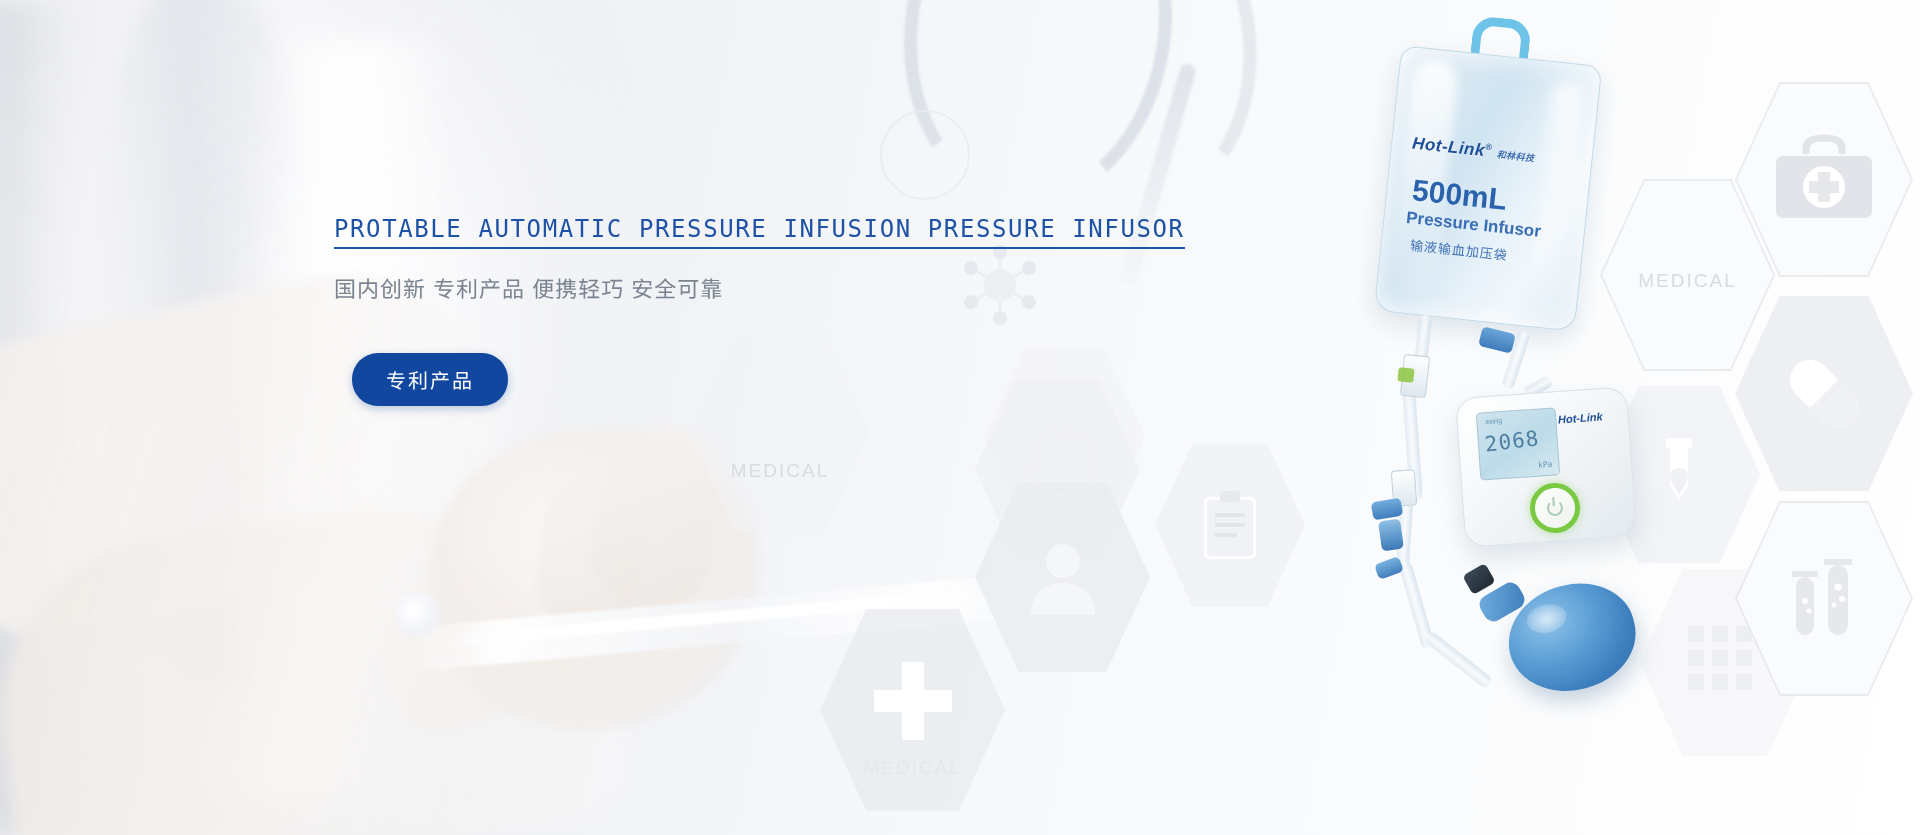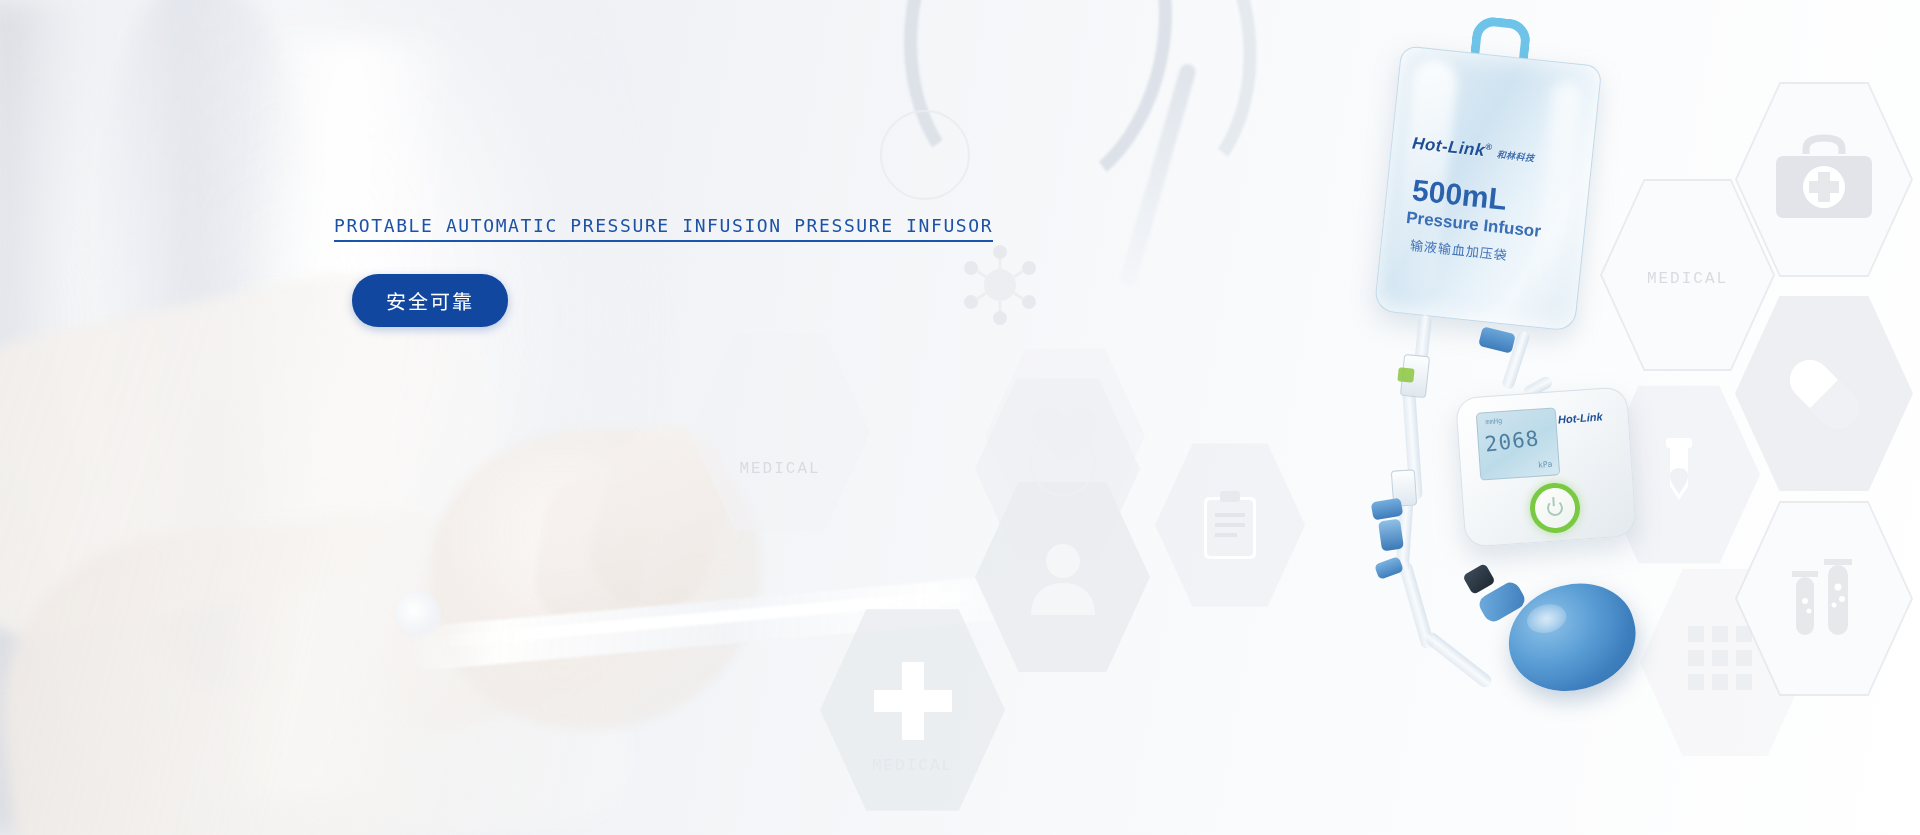--- a/index.html
+++ b/index.html
@@ -205,23 +205,23 @@
     display:flex;
     align-items:center;
     justify-content:center;
     z-index: 2;
   }
   .hex-label {
     position:absolute;
     width: 100%;
     text-align:center;
     color: rgba(214,217,223,0.95);
-    font-size: 16px;
+    font-size: 19px;
     letter-spacing: 2px;
-    font-family: Liberation Mono, monospace;
+    font-family: Liberation Sans, sans-serif;
     z-index: 3;
   }
 
   
   .ring {
     position:absolute;
     border-radius:50%;
     border: 2px solid rgba(230,232,238,0.9);
   }
 
@@ -462,21 +462,21 @@
     text-shadow: 0 1px 2px rgba(255,255,255,0.55);
     font-family: "Liberation Sans", "DejaVu Sans", sans-serif;
   }
   .subhead-wrap {
     margin-top: 10px;
     border-bottom: 2px solid #1a55ad;
     display: inline-block;
     padding-bottom: 4px;
   }
   .subhead {
-    font-size: 18px;
+    font-size: 24px;
     color: #1d52a6;
     letter-spacing: 1.6px;
     white-space: nowrap;
     font-family: "DejaVu Sans Mono", "Liberation Mono", monospace;
     font-weight: 500;
   }
   .tagline {
     margin-top: 22px;
     font-size: 22px;
     color: #7a8390;
@@ -725,17 +725,18 @@
     <div class="bulb-neck"></div>
     <div class="bulb">
       <div class="bulb-hl"></div>
     </div>
   </div>
 
   <div class="text-block">
     <div class="subhead-wrap">
       <div class="subhead">PROTABLE AUTOMATIC PRESSURE INFUSION PRESSURE INFUSOR</div>
     </div>
+    <div class="tagline">国内创新 专利产品 便携轻巧 安全可靠</div>
     <br>
-    <button class="cta">安全可靠</button>
+    <button class="cta">专利产品</button>
   </div>
 
 </div>
 
 </body></html>

